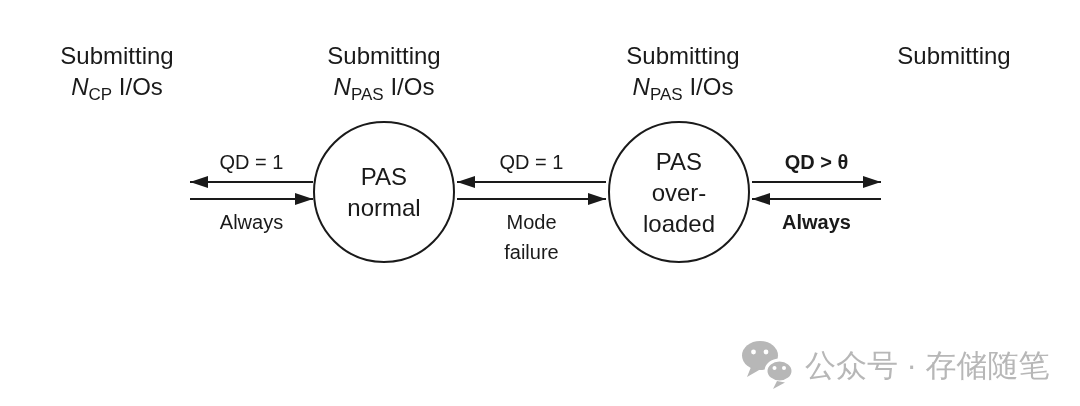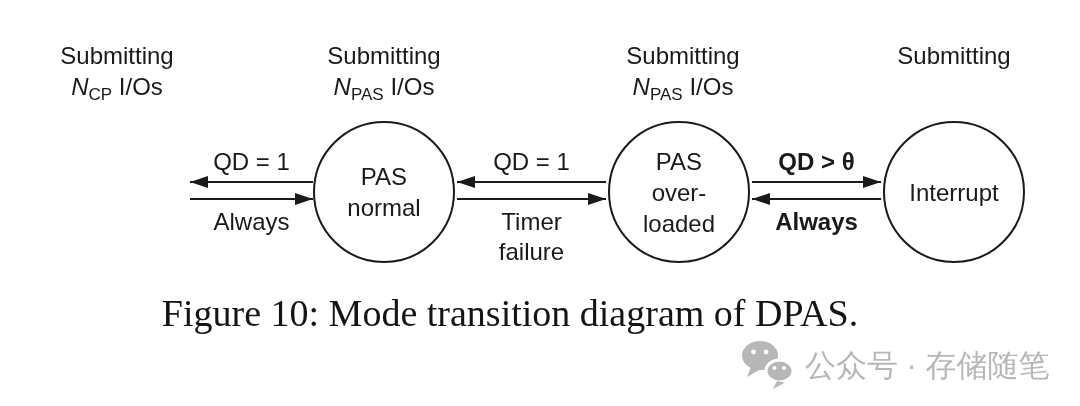--- a/index.html
+++ b/index.html
@@ -33,21 +33,21 @@
     border-top:6px solid transparent; border-bottom:6px solid transparent;
     border-right:18px solid #1a1a1a;
   }
   .arrow.head-right::after {
     content:""; position:absolute; right:0; top:-7px; width:0; height:0;
     border-top:6px solid transparent; border-bottom:6px solid transparent;
     border-left:18px solid #1a1a1a;
   }
   
   .lbl {
-    position:absolute; text-align:center; font-size:24px; line-height:30px;
+    position:absolute; text-align:center; font-size:20px; line-height:30px;
     white-space:pre-line;
   }
   .t1 { left:190px; width:123px; }
   .t2 { left:457px; width:149px; }
   .t3 { left:752px; width:129px;font-weight:bold; }
   .lbl.top { top:147px; }
   .lbl.bottom { top:207px; }
   .arrow.upper { top:181px; }
   .arrow.lower { top:198px; }
   
@@ -85,39 +85,37 @@
     <div>Submitting</div>
     <div><span class="sym">N</span><sub>PAS</sub><span> I/Os</span></div>
   </div>
   <div class="circle c3">PAS
 over-
 loaded</div>
 
   <div class="hdr h4">
     <div>Submitting</div>
   </div>
-  <div class="circle c4">Interrupt</div>
 
   <div class="lbl top t1">QD = 1</div>
   <div class="arrow upper head-left t1"></div>
   <div class="arrow lower head-right t1"></div>
   <div class="lbl bottom t1">Always</div>
 
   <div class="lbl top t2">QD = 1</div>
   <div class="arrow upper head-left t2"></div>
   <div class="arrow lower head-right t2"></div>
-  <div class="lbl bottom t2">Timer
+  <div class="lbl bottom t2">Mode
 failure</div>
 
   <div class="lbl top t3">QD &gt; θ</div>
   <div class="arrow upper head-right t3"></div>
   <div class="arrow lower head-left t3"></div>
   <div class="lbl bottom t3">Always</div>
 
-  <div class="caption">Figure 10: Mode transition diagram of DPAS.</div>
 
   <div class="wm">
     <svg width="56" height="52" viewBox="0 0 56 52" aria-hidden="true">
       <g fill="#b7b7b7">
         <ellipse cx="20" cy="16.5" rx="18" ry="14.5"></ellipse>
         <polygon points="11,28 7,38 20,30.5"></polygon>
         <circle cx="13.5" cy="13" r="2.4" fill="#ffffff"></circle>
         <circle cx="26" cy="13" r="2.4" fill="#ffffff"></circle>
         <ellipse cx="39.5" cy="32" rx="13.5" ry="11" stroke="#ffffff" stroke-width="3"></ellipse>
         <polygon points="37,42 33,50 45,43.5"></polygon>

